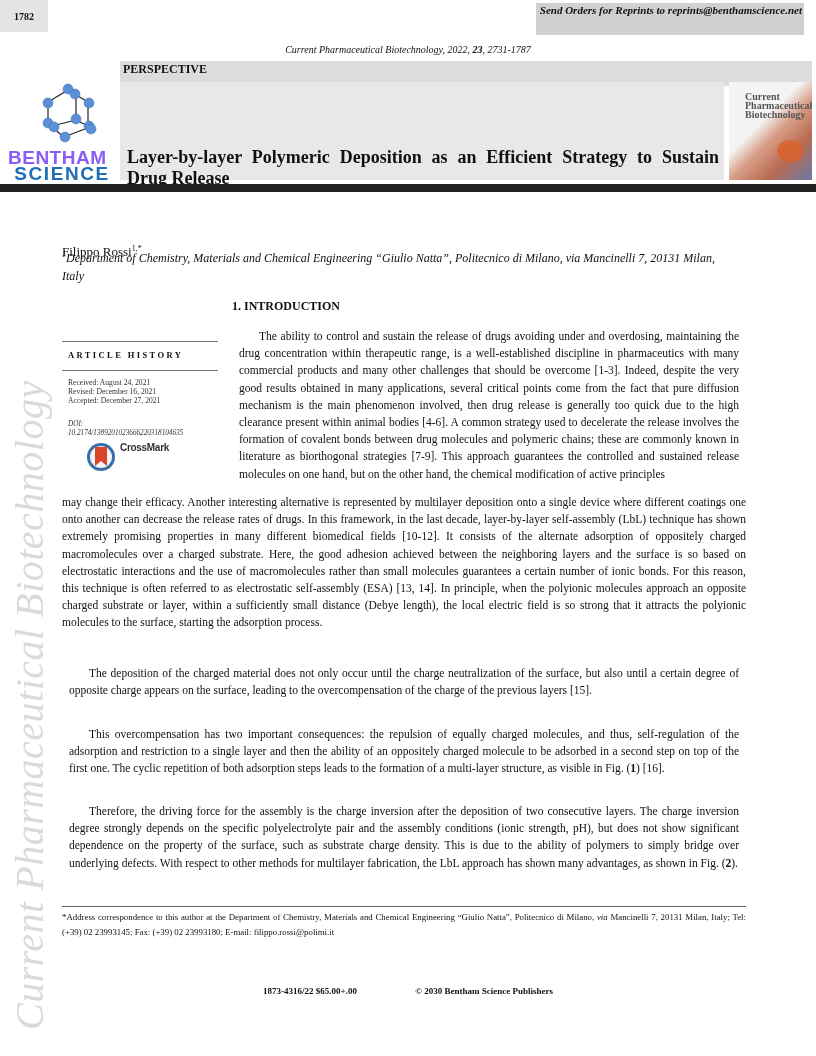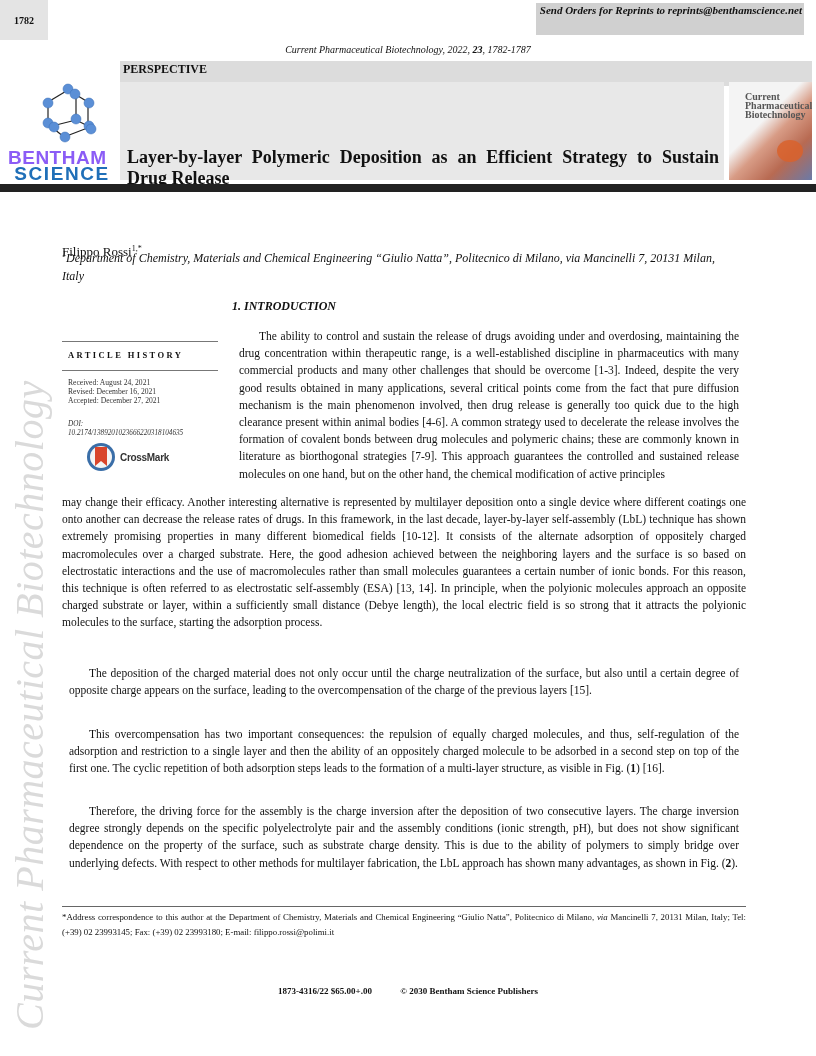--- a/index.html
+++ b/index.html
@@ -1,63 +1,63 @@
 <!DOCTYPE html>
 <html><head>
 <meta charset="utf-8">
 <style>
   html, body { margin:0; padding:0; background:#fff; }
   body { width:816px; height:1056px; position:relative; overflow:hidden;
          font-family:"Liberation Serif", serif; color:#111; }
   .abs { position:absolute; }
-  .page-num-box { left:0; top:0; width:48px; height:40px; background:#e4e4e4;
+  .page-num-box { left:0; top:0; width:48px; height:32px; background:#e4e4e4;
     font-size:10px; font-weight:bold; display:flex; align-items:center; justify-content:center; }
   .reprints { right:12px; top:3px; background:#d0d0d0; font-size:11px; font-weight:bold; font-style:italic;
     padding:1px 2px 18px 4px; line-height:13px; }
   .journal-line { left:0; width:816px; top:44px; text-align:center; font-size:10px; font-style:italic; }
   .journal-line b { font-weight:bold; }
   .perspective { left:120px; top:61px; width:692px; height:25px; background:#dcdcdc;
     font-size:12px; font-weight:bold; line-height:17px; padding-left:3px; box-sizing:border-box; }
   .title-box { left:120px; top:82px; width:604px; height:98px; background:#e8e8e8; }
   .title-text { left:127px; top:107px; width:592px; font-size:18px; font-weight:bold; line-height:21px;
     text-align:justify;margin-top:40px; }
   .cover { left:729px; top:82px; width:83px; height:98px; background:#f2f2f2; overflow:hidden; }
   .black-bar { left:0; top:184px; width:816px; height:8px; background:#222; }
   .author { left:62px; top:201px; font-size:13px;margin-top:43px; }
   .author sup { font-size:8px; }
   .affil { left:62px; top:246px; width:660px; font-size:12px; font-style:italic; line-height:18px; }
   .affil sup { font-size:8px; }
   .history-rule { left:62px; width:156px; height:1px; background:#777; }
   .history-title { left:68px; top:350px; font-size:8.5px; font-weight:bold; letter-spacing:2.4px; }
   .history-dates { left:68px; top:378px; font-size:7.6px; line-height:9.2px; color:#333; }
   .doi { left:68px; top:420px; font-size:7.2px; font-style:italic; line-height:9.2px; color:#333; }
-  .crossmark { left:86px; top:442px; display:flex; align-items:center; gap:4px; }
+  .crossmark { left:86px; top:442px; display:flex; gap:4px; }
   .crossmark-label { font-family:"Liberation Sans", sans-serif; font-size:10px; font-weight:bold; color:#333; letter-spacing:-0.3px;}
   .sidebar-vert { left:6px; top:1030px; transform-origin:0 0; transform:rotate(-90deg);
     font-size:40px; font-style:italic; color:#dadada; white-space:nowrap; letter-spacing:0.5px; }
-  .section-head { left:232px; top:299px; font-size:12px; font-weight:bold;font-style:italic; }
+  .section-head { left:232px; top:299px; font-size:12px; font-weight:bold; }
   .body-text { font-size:11.5px; line-height:17.2px; text-align:justify; }
   .col-para { left:232px; top:321px; width:514px; }
   .full-para { left:62px; width:684px; }
   .p-indent { text-indent:20px; margin:7px; }
   .footnote-rule { left:62px; top:906px; width:684px; height:1px; background:#666; }
   .footnote { left:62px; top:910px; width:684px; font-size:8.8px; line-height:15px; text-align:justify; }
   .copyright { left:0; width:816px; top:986px; text-align:center; font-size:9px; font-weight:bold; }
-  .copyright span { margin:0 13px; }
+  .copyright span { margin:0 28px; }
 </style>
 </head>
 <body>
 
 <div class="abs page-num-box">1782</div>
 <div class="abs reprints">Send Orders for Reprints to reprints@benthamscience.net</div>
 <div class="abs journal-line">
   <span>Current Pharmaceutical Biotechnology</span>,
   <span>2022</span>,
   <b><span>23</span></b>,
-  <span>1782-1787</span>
+  <span>2731-1787</span>
 </div>
 <div class="abs perspective">PERSPECTIVE</div>
 
 <div class="abs" style="left:8px;top:82px;width:108px;height:98px;">
   <svg width="108" height="64" viewBox="0 0 108 64">
     <g stroke="#222" stroke-width="1.2" fill="none">
       <line x1="60" y1="8" x2="80" y2="20"></line>
         <line x1="60" y1="8" x2="40" y2="20"></line>
       <line x1="80" y1="20" x2="80" y2="48"></line>
         <line x1="40" y1="20" x2="40" y2="42"></line>

